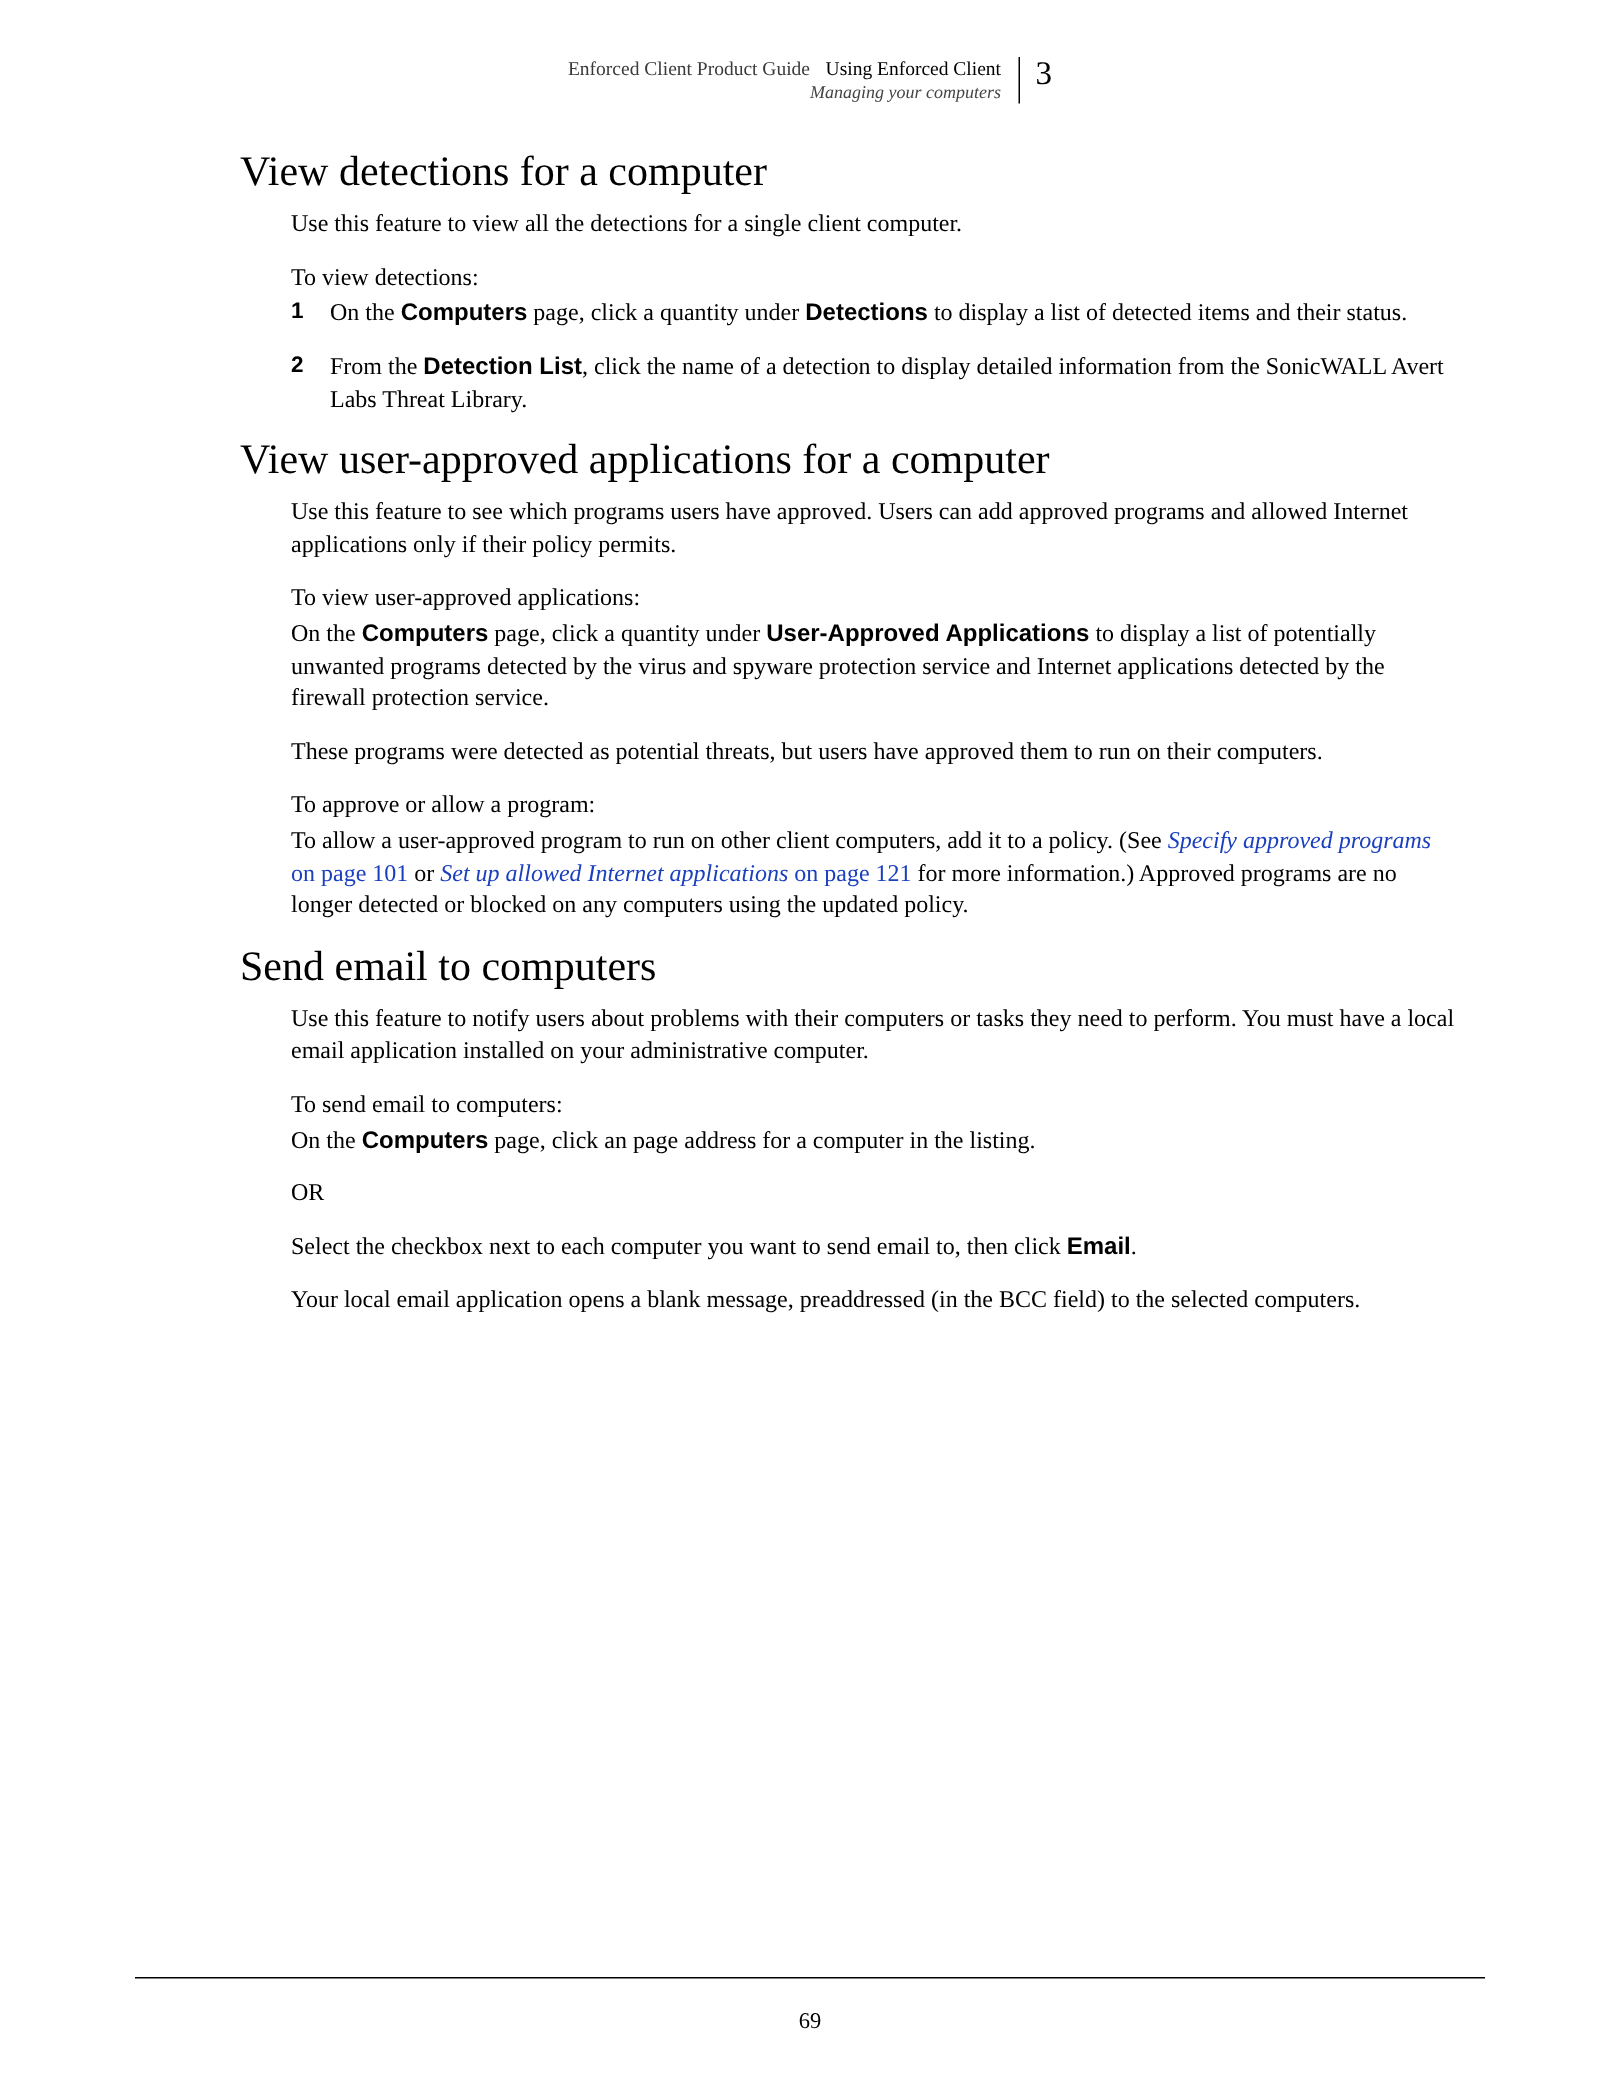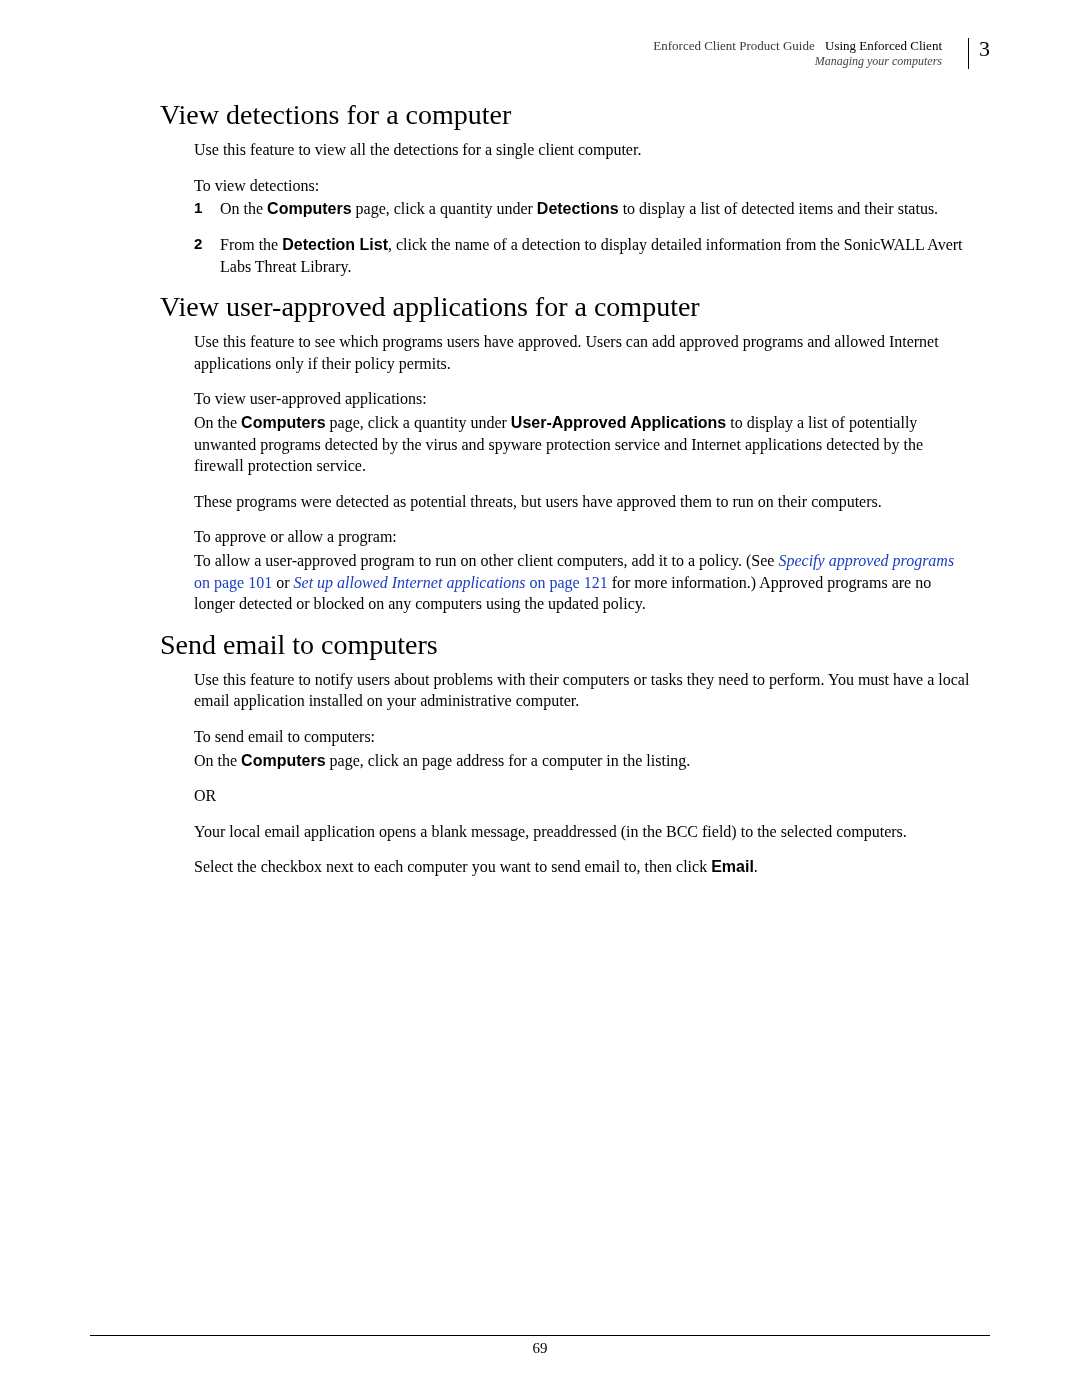--- a/index.html
+++ b/index.html
@@ -11,35 +11,35 @@
   }
   .page {
     width: 1080px;
     height: 1397px;
     position: relative;
     box-sizing: border-box;
     padding: 38px 90px 40px 90px;
   }
   .running-head {
     display: flex;
-    justify-content: flex-end;
+    justify-content: center;
     align-items: flex-start;
     font-size: 13px;
   }
   .running-left {
     color: #3a3a3a;
   }
   .running-right {
     text-align: right;
     display: flex;
     align-items: flex-start;
   }
   .running-right-text {
     text-align: right;
-    padding-right: 26px;
+    padding-right: 12px;
     border-right: 1px solid #000;
     line-height: 1.25;
   }
   .running-right-text .ital {
     font-style: italic;
     font-size: 12px;
     color: #444;
   }
   .chapnum {
     font-size: 22px;
@@ -104,21 +104,21 @@
   .or-indent {
     margin-left: 28px;
   }
   .footer {
     position: absolute;
     left: 90px;
     right: 90px;
     bottom: 40px;
     border-top: 1px solid #000;
     text-align: center;
-    padding-top: 4px;
+    padding-top: 21px;
     font-size: 15px;
   }
 </style>
 </head>
 <body>
 
 <div class="page">
 
   <div class="running-head">
     <div class="running-left">Enforced Client Product Guide</div>
@@ -169,25 +169,25 @@
     <div class="body-block">
       <p class="lead">Use this feature to notify users about problems with their computers or tasks they need to perform. You must have a local email application installed on your administrative computer.</p>
 
       <p style="margin-bottom:2px;">To send email to computers:</p>
       <p style="margin-top:0;">
         <span>On the </span><span class="sans-bold">Computers</span><span> page, click an page address for a computer in the listing.</span>
       </p>
 
       <p class="or-indent">OR</p>
 
-      <p>Your local email application opens a blank message, preaddressed (in the BCC field) to the selected computers.</p>
-
       <p>
         <span>Select the checkbox next to each computer you want to send email to, then click </span><span class="sans-bold">Email</span><span>.</span>
       </p>
+
+      <p>Your local email application opens a blank message, preaddressed (in the BCC field) to the selected computers.</p>
     </div>
 
   </div>
 
   <div class="footer">
     <span>69</span>
   </div>
 </div>
 
 </body></html>

